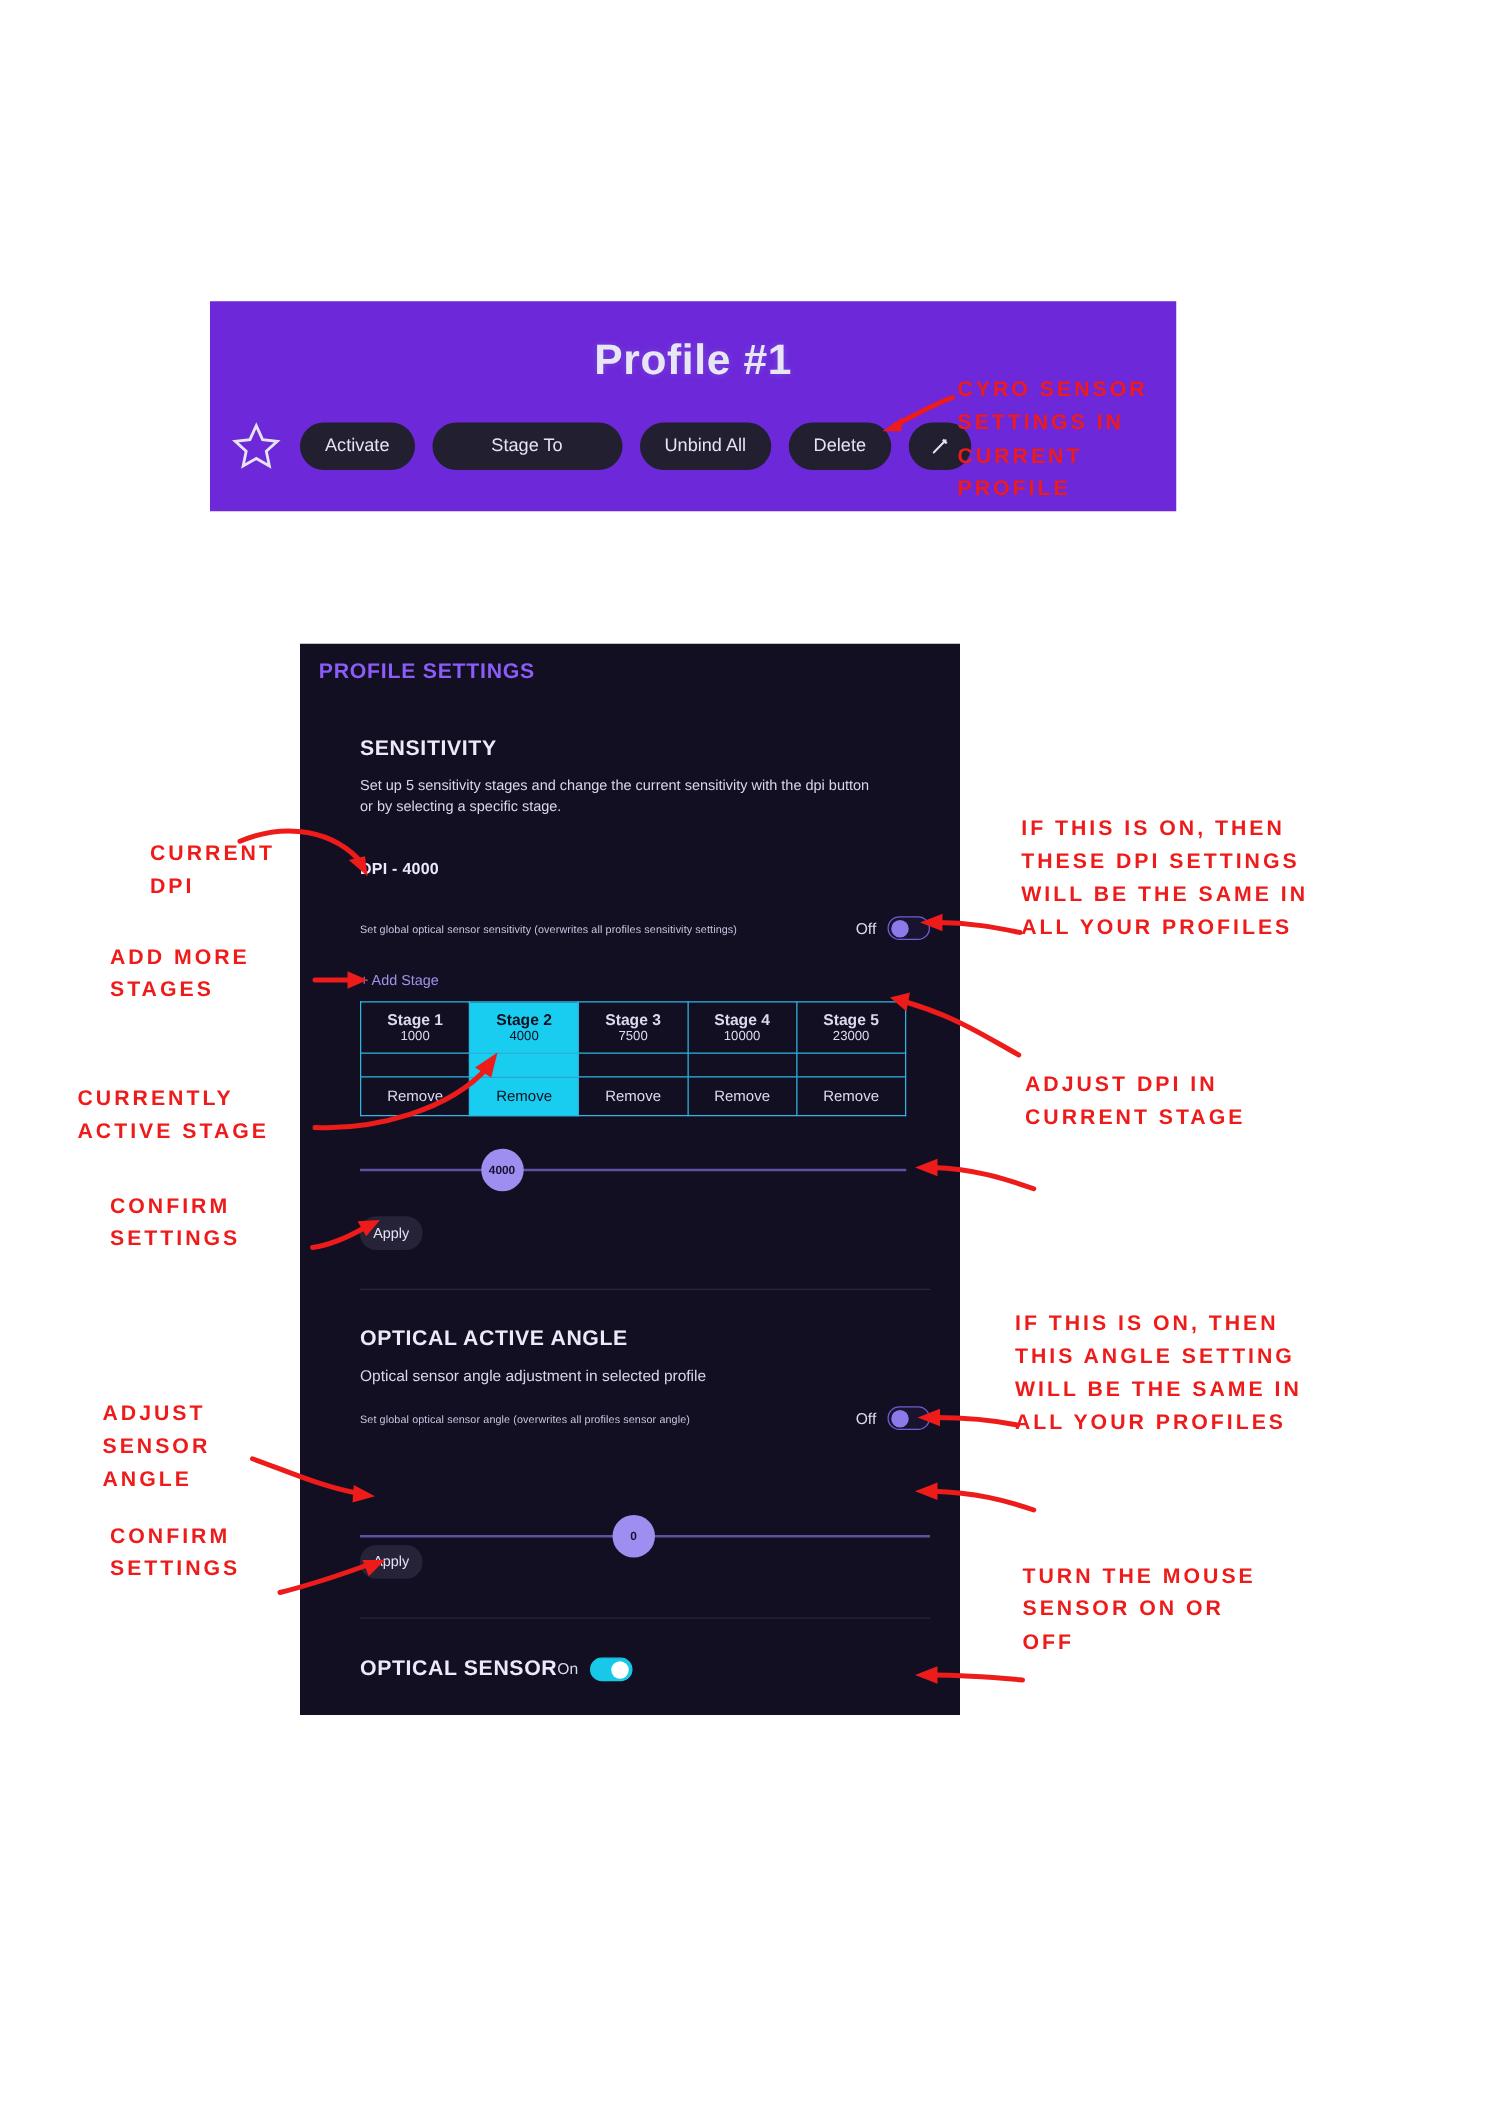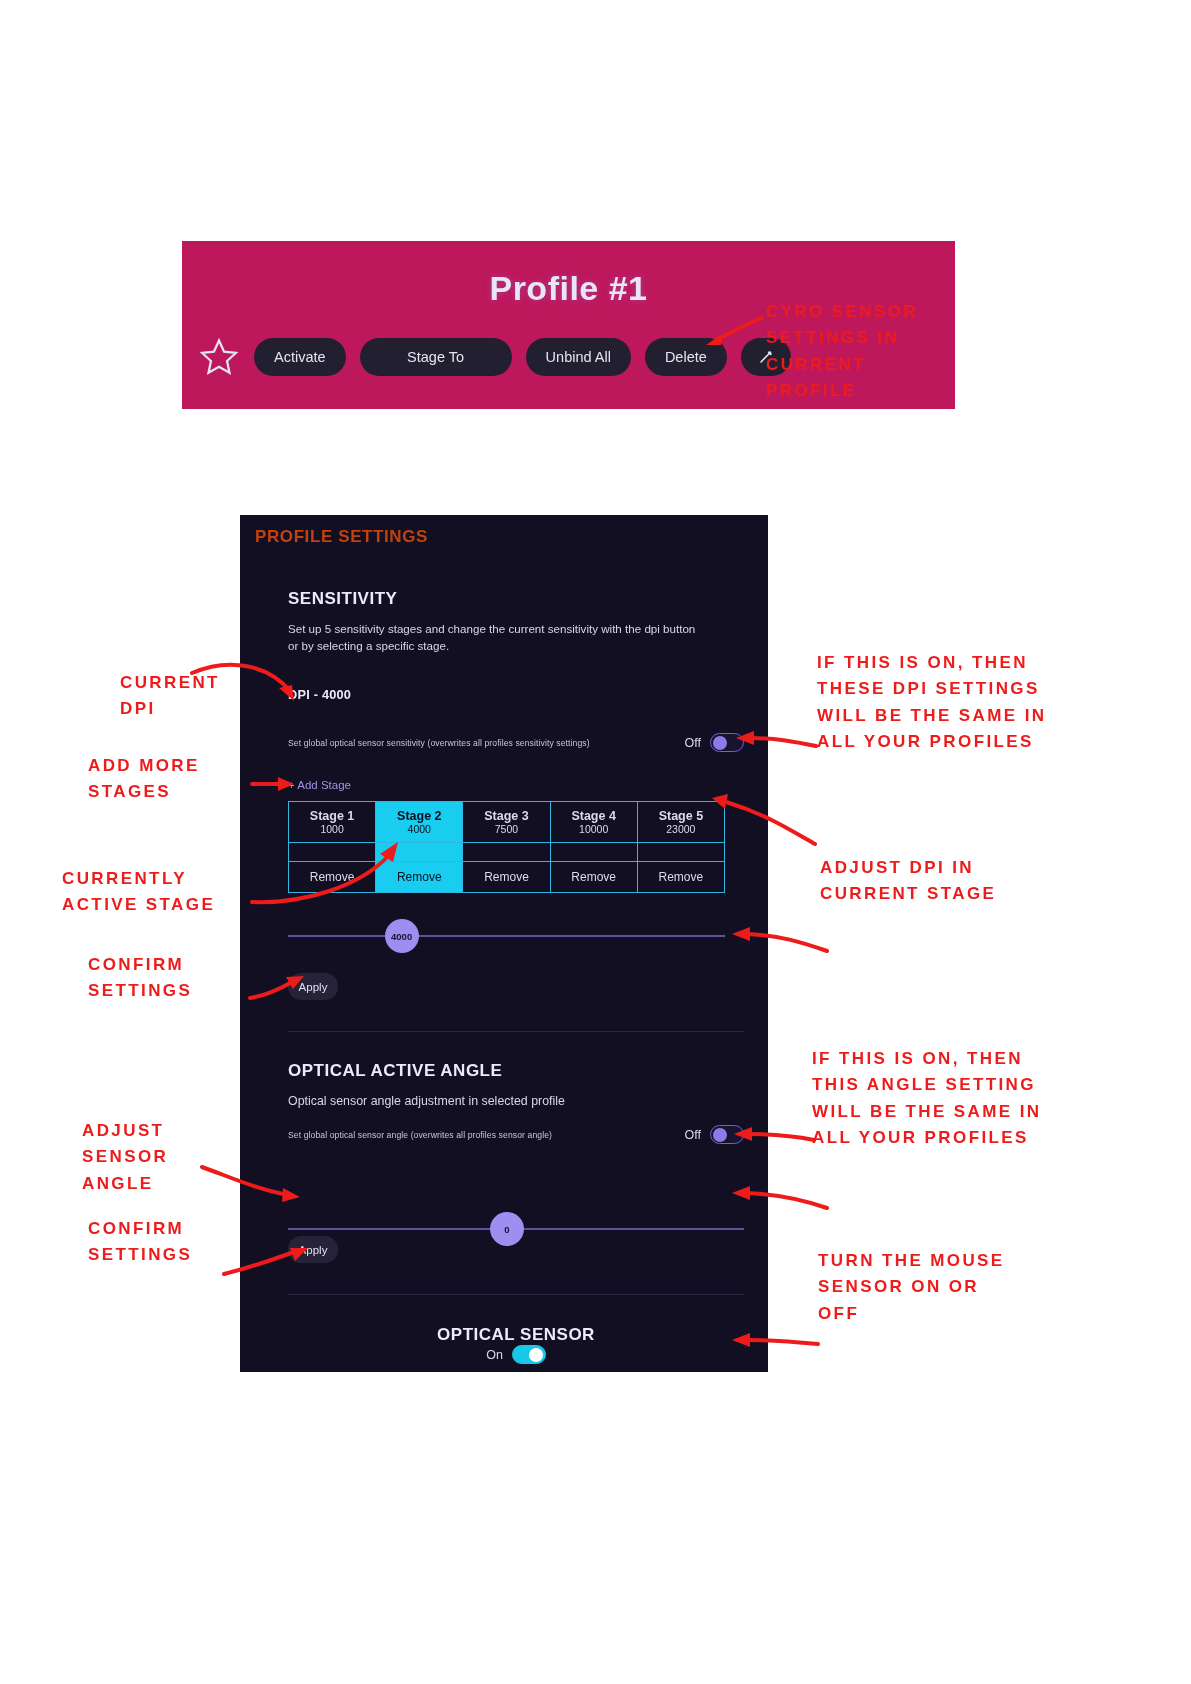--- a/index.html
+++ b/index.html
@@ -6,23 +6,23 @@
   html, body {
     width: 1191px; height: 1684px;
     background: #ffffff;
     font-family: "Liberation Sans", sans-serif;
     overflow: hidden;
   }
   .page { position: relative; width: 1191px; height: 1684px; }
 
   
   .profile-bar {
-    position: absolute; left: 182px; top: 241px;
+    position: absolute; left: 168px; top: 241px;
     width: 773px; height: 168px;
-    background: #be185d;
+    background: #6d28d9;
   }
   .profile-title {
     position: absolute; left: 0; top: 28px; width: 773px;
     text-align: center;
     font-size: 34px; font-weight: bold; letter-spacing: .5px;
     color: #e8e6f5;
     text-shadow: 0 0 6px rgba(140,130,220,.35);
   }
   .profile-actions {
     position: absolute; left: 16px; top: 95px;
@@ -44,21 +44,21 @@
 
   
   .panel {
     position: absolute; left: 240px; top: 515px;
     width: 528px; height: 857px;
     background: #120f22;
   }
   .panel-title {
     position: absolute; left: 15px; top: 12px;
     font-size: 17px; font-weight: bold; letter-spacing: .6px;
-    color: #c2410c;
+    color: #8b5cf6;
   }
   .section { position: absolute; left: 48px; width: 456px; }
   .sec-head {
     font-size: 17px; font-weight: bold; letter-spacing: .5px;
     color: #ece9f8;
   }
   .sec-desc {
     margin-top: 12px;
     font-size: 11.6px; line-height: 1.45; color: #d9d6ec;
   }
@@ -122,21 +122,21 @@
   .apply-btn {
     width: 50px; height: 27px; border-radius: 13px;
     background: #262238; color: #e4e1f3;
     font-size: 11.5px;
     display: flex; align-items: center; justify-content: center;
   }
 
   .divider { height: 1px; background: #2a2542; }
 
   .bottom-row {
-    display: flex; align-items: center; justify-content: flex-start; flex-direction: column;
+    display: flex; align-items: center; justify-content: flex-start;
   }
   .bottom-head {
     font-size: 17px; font-weight: bold; letter-spacing: .5px; color: #ece9f8;
   }
 
   
   .anno {
     position: absolute;
     color: #ee1b1b;
     font-size: 17px;

